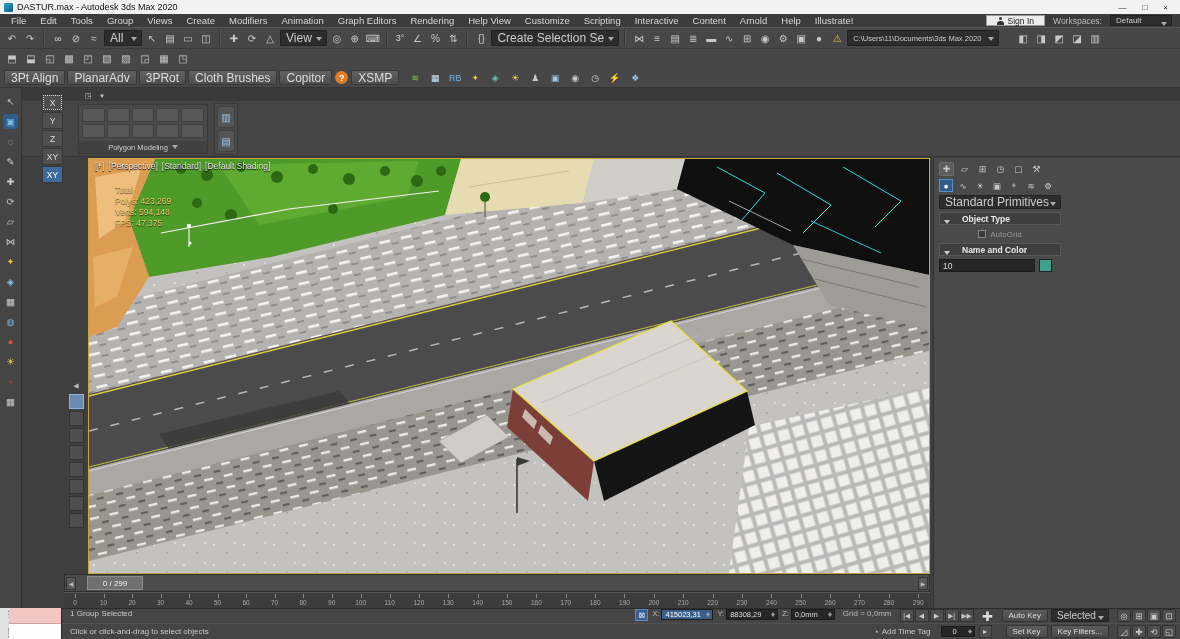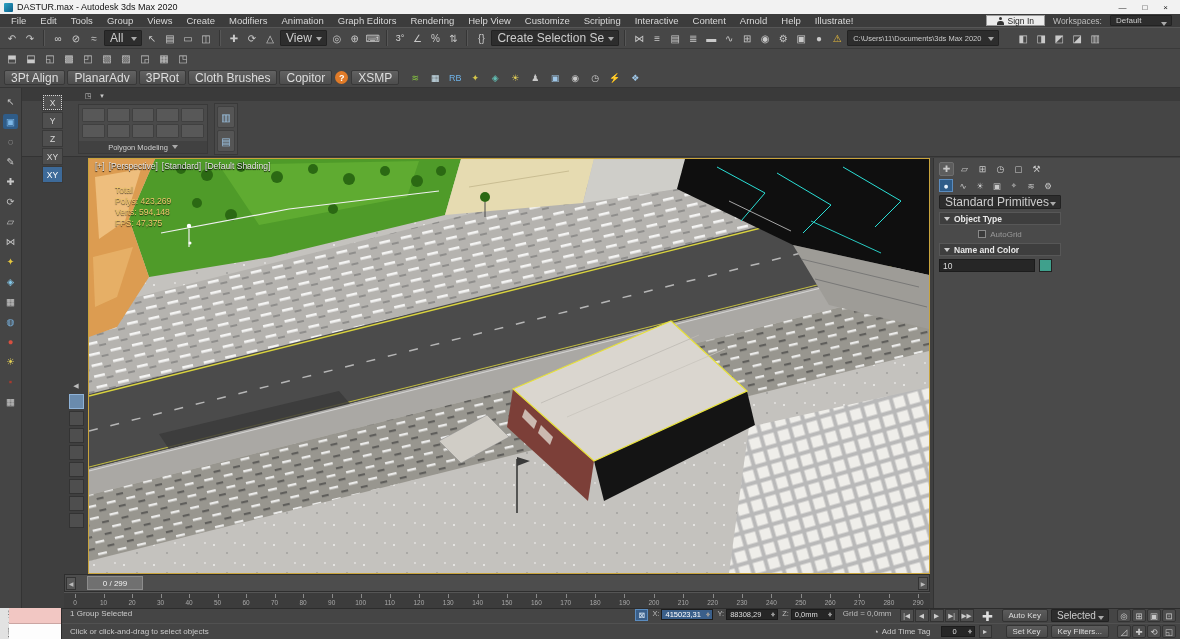--- a/index.html
+++ b/index.html
@@ -67,21 +67,21 @@
 .vpStats{position:absolute;left:26px;top:26px;font-size:8.5px;color:#efc76b;line-height:11px;text-shadow:0 1px 1px rgba(0,0,0,.7);z-index:3}
 
 .rp{left:933px;top:158px;width:247px;height:450px;background:#4a4a4a;border-left:1px solid #333;position:absolute}
 .cpcol{position:absolute;left:5px;top:4px;width:122px;display:flex;flex-direction:column;gap:3px}
 .cprow{display:flex;gap:3px;align-items:center}
 .cptab{width:15px;height:14px;display:inline-flex;align-items:center;justify-content:center;font-size:9px;color:#c9c9c9;border-radius:2px}
 .cptab.active{background:#5d5d5d;border:1px solid #6e6e6e}
 .cpcat{width:14px;height:13px;display:inline-flex;align-items:center;justify-content:center;font-size:8.5px;color:#c9c9c9}
 .cpcat.active{background:#2f5c88;border:1px solid #5b8cbf;color:#e8f2fb}
 .cpdd{width:100%;height:14px}
-.rollout{width:100%;height:13px;background:#3e3e3e;border:1px solid #575757;display:flex;align-items:center;gap:4px;padding:0 4px;font-size:8.5px;font-weight:bold;color:#eaeaea}
+.rollout{width:100%;height:13px;background:#3e3e3e;border:1px solid #575757;display:flex;align-items:flex-end;gap:12px;padding:0 4px;font-size:8.5px;font-weight:bold;color:#eaeaea}
 .rarrow{width:0;height:0;border-left:3px solid transparent;border-right:3px solid transparent;border-top:4px solid #ccc}
 .autogrid{display:flex;align-items:center;gap:4px;justify-content:center;font-size:8px;color:#9a9a9a;height:12px}
 .cb{width:8px;height:8px;border:1px solid #8a8a8a;background:#3a3a3a}
 .objGrid{display:grid;grid-template-columns:1fr 1fr;gap:3px 4px}
 .objBtn{height:12px;background:linear-gradient(#636363,#4e4e4e);border:1px solid #383838;border-radius:2px;color:#e0e0e0;font-size:8.5px;display:flex;align-items:center;justify-content:center}
 .nameRow{display:flex;gap:4px;align-items:center}
 .nameInput{width:96px;height:13px;background:#262626;border:1px solid #1c1c1c;color:#ddd;font-size:8.5px;padding:0 3px;font-family:"Liberation Sans",sans-serif}
 .swatch{width:13px;height:13px;border:1px solid #222;flex:none}
 
 .tslider{left:64px;top:574px;width:866px;height:18px;background:#4d4d4d;border:1px solid #2e2e2e;position:absolute}

